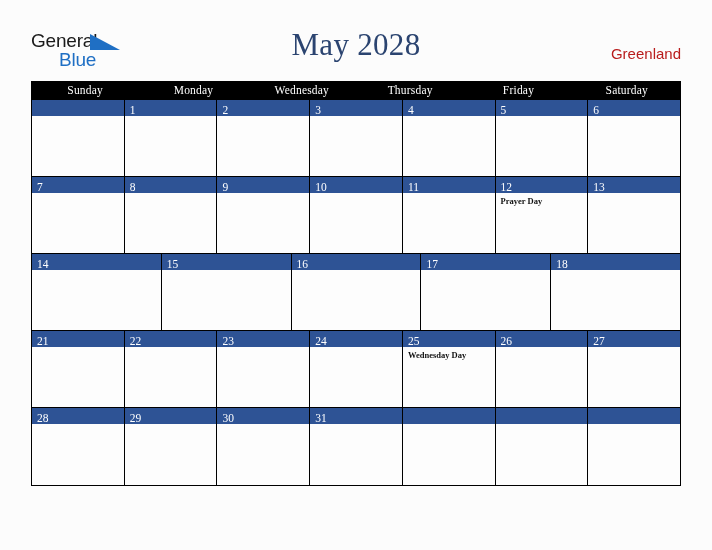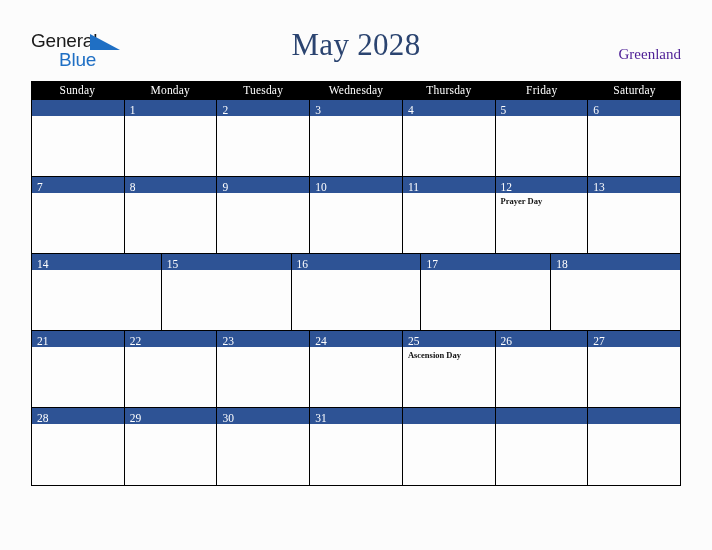--- a/index.html
+++ b/index.html
@@ -81,24 +81,24 @@
     color: #2b4470;
     font-weight: normal;
     letter-spacing: 0.3px;
   }
 
   
   .cal-location {
     position: absolute;
     right: 31px;
     top: 45px;
-    font-family: Liberation Serif, serif;
+    font-family: Liberation Sans, sans-serif;
     font-size: 15px;
     line-height: 18px;
-    color: #4c1d95;
+    color: #b91c1c;
     text-align: center;
   }
 
   
   .calendar {
     position: absolute;
     left: 31px;
     top: 81px;
     width: 650px;
   }
@@ -196,21 +196,20 @@
 
     <div class="cal-location">Greenland</div>
 
   </div>
 
   <div class="calendar">
 
     <div class="weekday-row">
       <div class="weekday-cell">Sunday</div>
       <div class="weekday-cell">Monday</div>
-      <div class="weekday-cell">Tuesday</div>
       <div class="weekday-cell">Wednesday</div>
       <div class="weekday-cell">Thursday</div>
       <div class="weekday-cell">Friday</div>
       <div class="weekday-cell">Saturday</div>
     </div>
 
     <div class="weeks" id="weeks-container">
         <div class="week-row">
           <div class="day-cell">
             <div class="day-bar"><span class="day-num"></span></div>
@@ -286,21 +285,21 @@
           </div>
           <div class="day-cell">
             <div class="day-bar"><span class="day-num">23</span></div>
           </div>
           <div class="day-cell">
             <div class="day-bar"><span class="day-num">24</span></div>
           </div>
           <div class="day-cell">
             <div class="day-bar"><span class="day-num">25</span></div>
             <div class="events">
-              <div class="event">Ascension Day</div>
+              <div class="event">Wednesday Day</div>
             </div>
           </div>
           <div class="day-cell">
             <div class="day-bar"><span class="day-num">26</span></div>
           </div>
           <div class="day-cell">
             <div class="day-bar"><span class="day-num">27</span></div>
           </div>
         </div>
         <div class="week-row">

